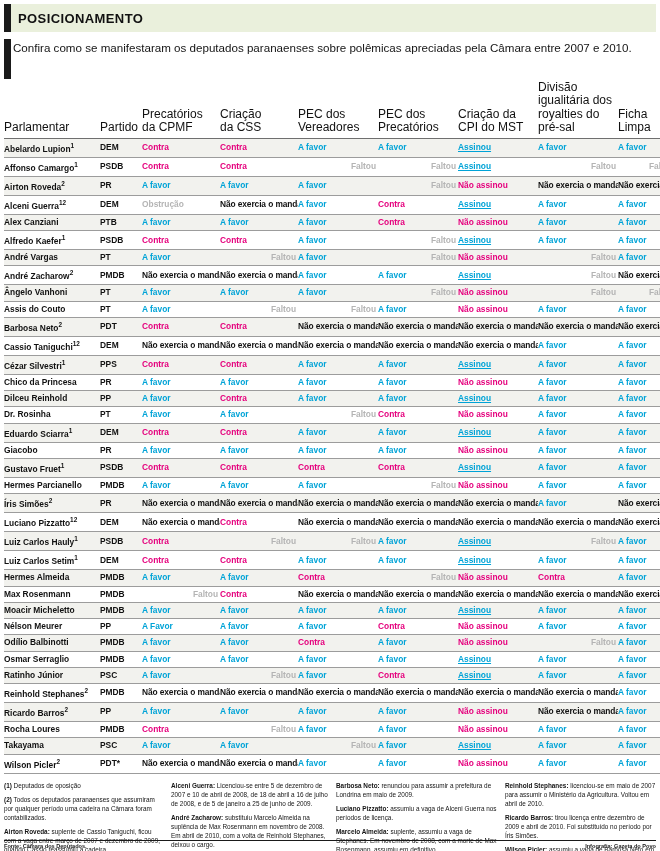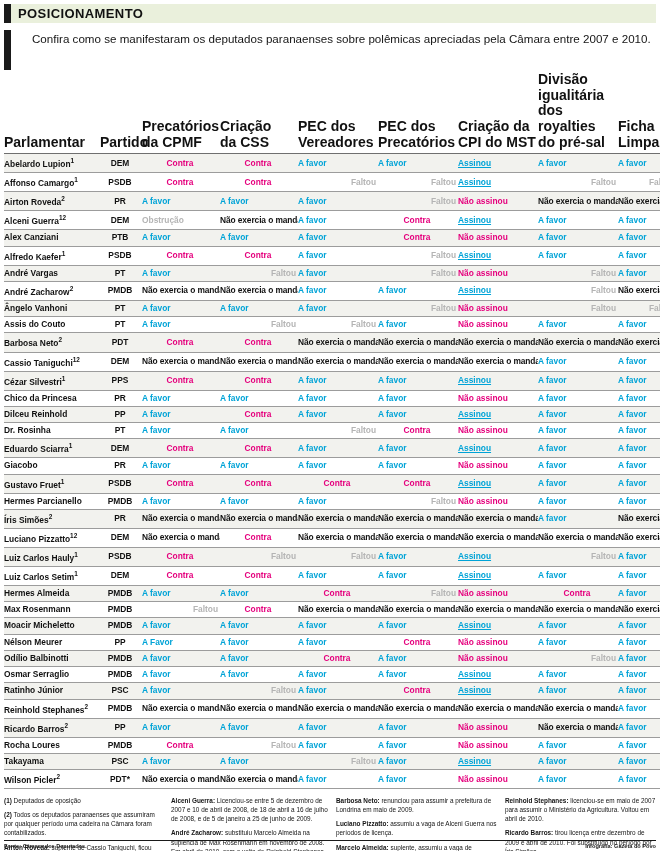--- a/index.html
+++ b/index.html
@@ -19,21 +19,21 @@
     width: 660px;
     height: 851px;
     position: relative;
     box-sizing: border-box;
     padding: 0;
   }
 
   
   .title-band {
     background: #eaf0dc;
-    height: 19px;
+    height: 28px;
     display: flex;
     align-items: center;
     margin: 4px 4px 0 4px;
     position: relative;
   }
   .title-rule {
     position: absolute;
     left: 0; top: 0;
     width: 7px; height: 100%;
     background: #1a1a1a;
@@ -43,21 +43,21 @@
     font-weight: bold;
     letter-spacing: 0.4px;
     margin-left: 14px;
     color: #111;
   }
 
   
   .subtitle-wrap {
     position: relative;
     margin: 7px 4px 0 4px;
-    padding-left: 28px;
+    padding-left: 9px;
     min-height: 36px;
   }
   .subtitle-rule {
     position: absolute;
     left: 0; top: 0;
     width: 7px; height: 40px;
     background: #1a1a1a;
   }
   .subtitle-text {
     font-size: 11.6px;
@@ -69,22 +69,22 @@
   
   table.grid {
     border-collapse: collapse;
     width: 652px;
     margin: 6px 4px 0 4px;
     table-layout: fixed;
   }
   table.grid th {
     vertical-align: bottom;
     text-align: left;
-    font-size: 14px;
-    font-weight: bold;
+    font-size: 12px;
+    font-weight: normal;
     line-height: 1.12;
     color: #111;
     padding: 0 2px 3px 0;
     border-bottom: 1.6px solid #6f6f6f;
   }
   th.c-name { padding-left: 4px; }
   table.grid td {
     font-size: 8.4px;
     font-weight: bold;
     line-height: 1.1;
@@ -96,30 +96,29 @@
   tbody tr:nth-child(odd) { background: #f2f2ee; }
   tbody tr:nth-child(even) { background: #ffffff; }
   td.c-name {
     font-size: 9.4px;
     color: #111;
     padding-left: 4px;
   }
   td.c-party {
     font-size: 9.2px;
     color: #111;
-    text-align: center;
   }
   td.c-name sup, td.c-party sup {
     font-size: 6.4px;
     vertical-align: super;
   }
 
   
   .v-favor   { color: #00a3d7; }
-  .v-contra  { color: #e5007d; text-align: center; }
+  .v-contra  { color: #e5007d; }
   .v-faltou  { color: #b4b4b4; text-align: right; }
   .v-obstr   { color: #b4b4b4; margin-top: 38px; }
   .v-assinou { color: #00a3d7; text-decoration: underline; }
   .v-naoassinou { color: #e5007d; margin-top: 44px; }
   .v-nomandato {
     color: #111;
     font-size: 5.5px;
     font-weight: bold;
     letter-spacing: -0.1px;
   }

